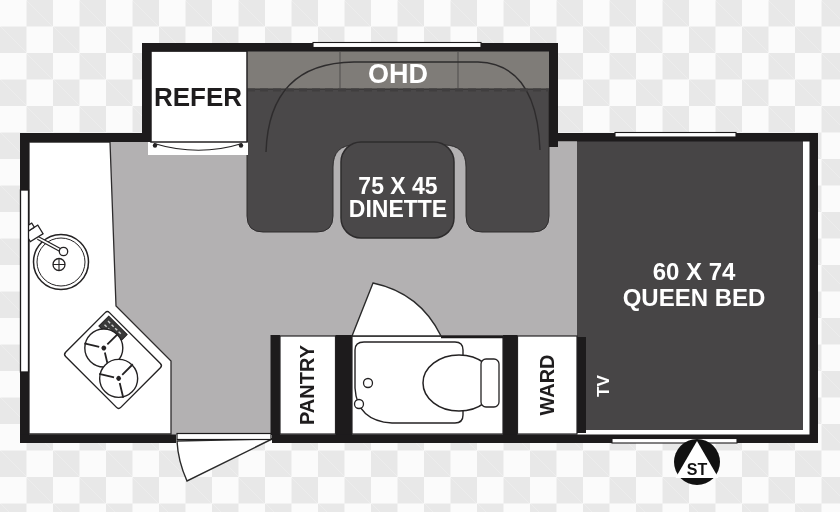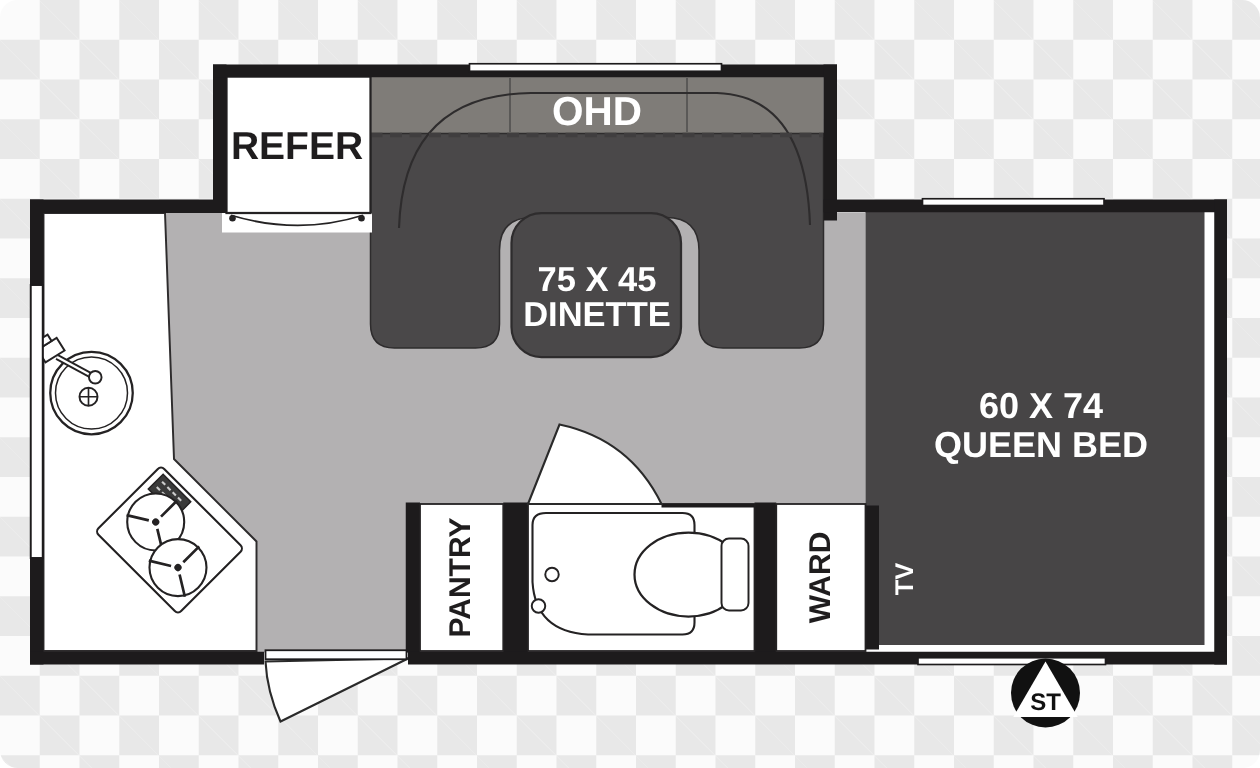--- a/index.html
+++ b/index.html
@@ -4,21 +4,20 @@
 <style>
   html,body{margin:0;padding:0;}
   .canvas{
     position:relative;width:840px;height:512px;overflow:hidden;
     background-color:#fbfbfb;
     background-image:
       linear-gradient(45deg,#e8e8e8 25%,transparent 25%,transparent 75%,#e8e8e8 75%),
       linear-gradient(45deg,#e8e8e8 25%,transparent 25%,transparent 75%,#e8e8e8 75%);
     background-size:53px 53px;
     background-position:0 0,26.5px 26.5px;
-    border-radius:12px;
   }
   .canvas svg{position:absolute;left:0;top:0;}
   svg text{
     font-family:"Liberation Sans",sans-serif;
     font-weight:700;
     text-anchor:middle;
     dominant-baseline:central;
   }
 </style>
 </head>

